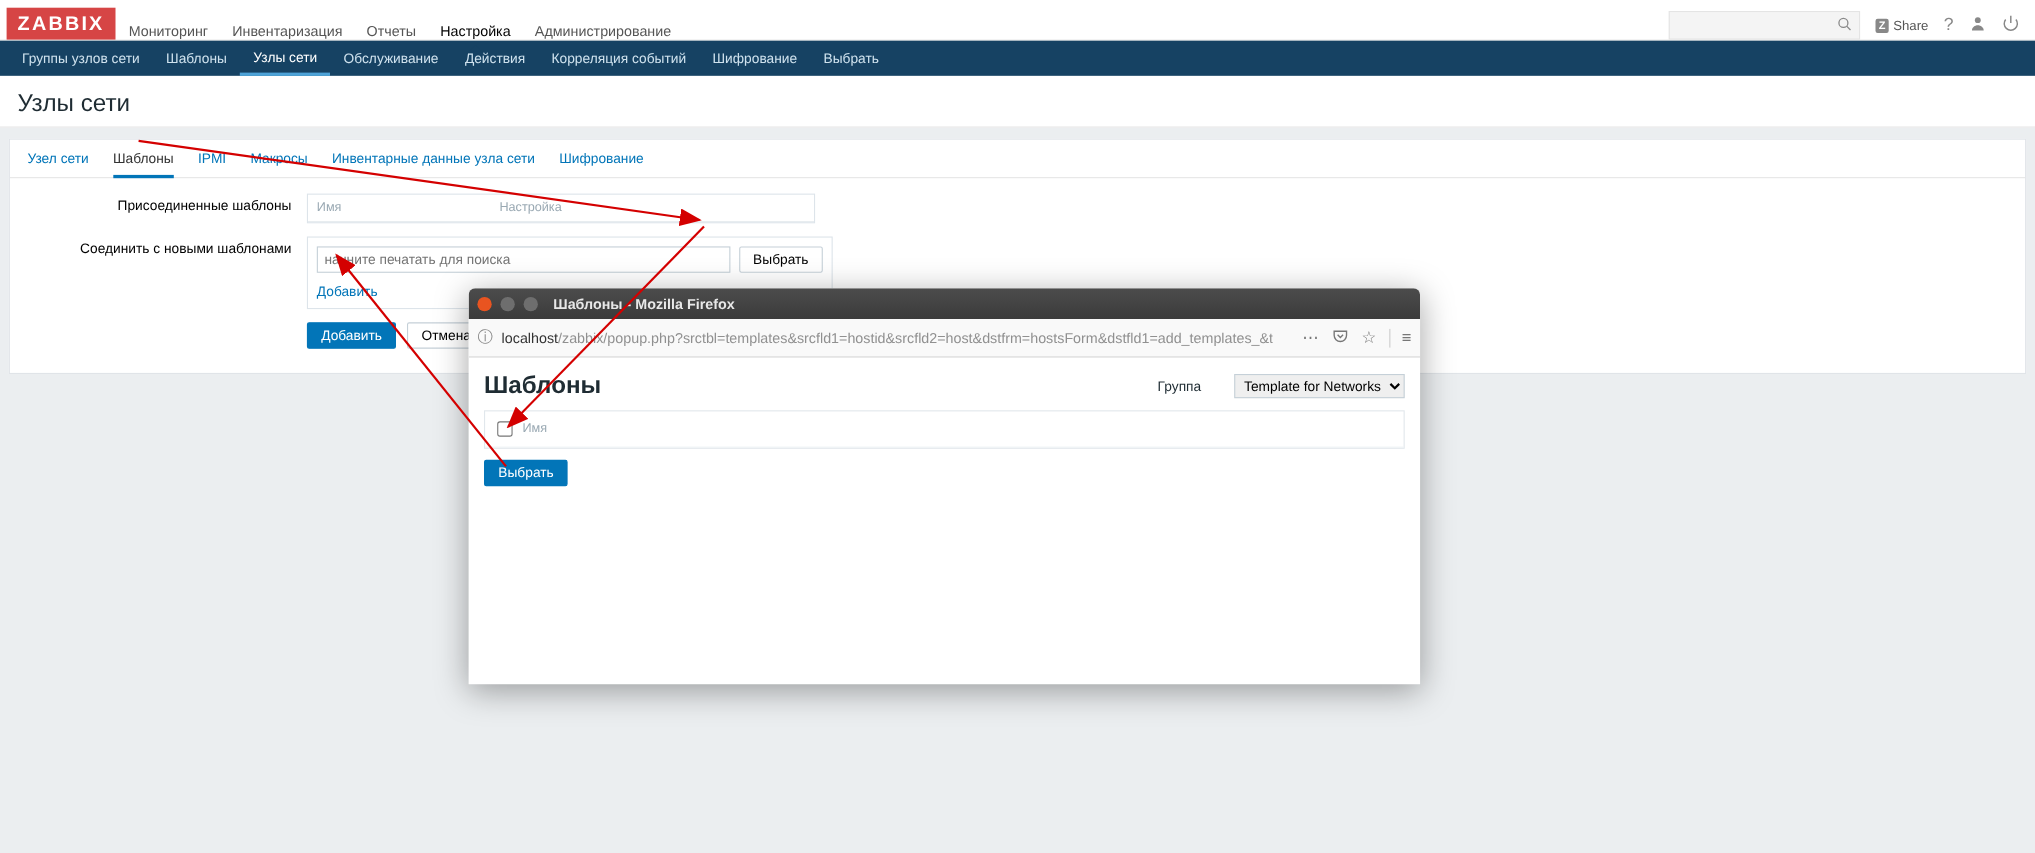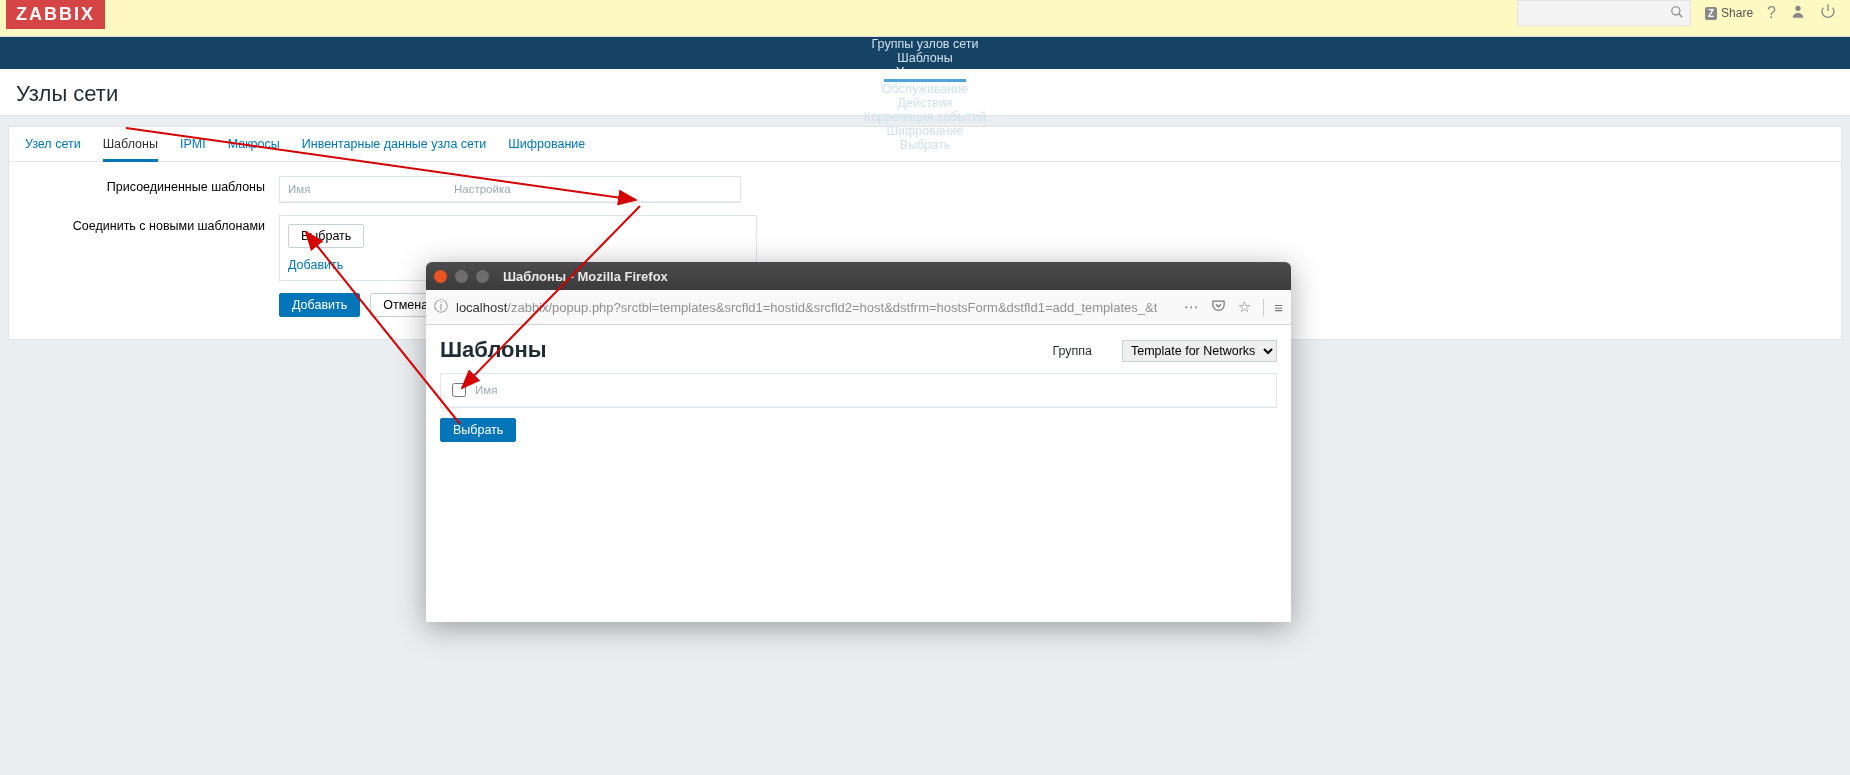--- a/index.html
+++ b/index.html
@@ -11,32 +11,32 @@
     --grey-bg:#ebeef0;
     --text:#1f2c33;
     --muted:#768d99;
     --border:#c9d4dc;
     --btn-blue:#0275b8;
     --red:#d64545;
   }
   html,body{margin:0;padding:0;font-family:Arial,Helvetica,sans-serif;font-size:13px;color:var(--text);background:var(--grey-bg);width:1850px;height:775px;overflow:hidden;}
   a{color:var(--link);text-decoration:none;}
   
-  .topnav{background:#fef9c3;height:36px;display:flex;align-items:flex-start;border-bottom:1px solid #e0e0e0;}
+  .topnav{background:#ffffff;height:36px;display:flex;align-items:flex-end;border-bottom:1px solid #e0e0e0;}
   .logo{background:var(--red);color:#fff;font-weight:bold;letter-spacing:2px;padding:4px 10px;margin:0 12px 0 6px;font-size:18px;font-family:Arial,sans-serif;}
   .topnav .menu{display:flex;gap:22px;align-items:center;}
   .topnav .menu span{color:#555;cursor:pointer;}
   .topnav .menu span.active{color:#000;font-weight:500;position:relative;}
   .topnav .menu span.active::after{content:"";position:absolute;left:50%;bottom:-11px;transform:translateX(-50%);width:0;height:0;border-left:6px solid transparent;border-right:6px solid transparent;border-bottom:6px solid var(--nav-blue);}
   .topnav-right{margin-left:auto;display:flex;align-items:center;gap:14px;margin-right:14px;}
   .search-box{background:#f4f4f4;border:1px solid #e4e4e4;height:24px;width:160px;display:flex;align-items:center;justify-content:flex-end;padding:0 6px;color:#888;}
   .share-btn{color:#555;display:flex;align-items:center;gap:4px;cursor:pointer;font-size:12px;}
   .icon-btn{color:#888;cursor:pointer;font-size:16px;}
   
-  .subnav{background:var(--nav-blue);height:32px;display:flex;align-items:center;padding:0 8px;gap:0;flex-direction:column;}
+  .subnav{background:var(--nav-blue);height:32px;display:flex;align-items:center;padding:0 8px;gap:0;}
   .subnav span{color:#cfe2ee;padding:0 12px;height:32px;display:flex;align-items:center;cursor:pointer;font-size:12.5px;}
   .subnav span.active{color:#fff;border-bottom:3px solid #4ea3d8;box-sizing:border-box;}
   
   .page-header{background:#fff;padding:12px 16px 8px;font-size:22px;border-bottom:1px solid #e6e6e6;}
   
   .content-wrap{padding:10px 8px;}
   .card{background:#fff;border:1px solid #e0e4e8;}
   .tabs{display:flex;gap:22px;padding:10px 16px 0;border-bottom:1px solid #e6e6e6;}
   .tabs span{color:var(--link);padding-bottom:8px;cursor:pointer;font-size:12.5px;}
   .tabs span.active{color:#333;border-bottom:3px solid var(--link);margin-bottom:-1px;}
@@ -83,20 +83,27 @@
   .popup-table .row .cell-name{color:var(--link);font-size:13px;}
   .popup-select-btn{margin-top:10px;}
   
   .arrow-svg{position:absolute;left:0;top:0;width:1850px;height:775px;pointer-events:none;}
 </style>
 </head>
 <body>
 
 <div class="topnav">
   <div class="logo">ZABBIX</div>
+  <div class="menu">
+    <span>Мониторинг</span>
+    <span>Инвентаризация</span>
+    <span>Отчеты</span>
+    <span class="active">Настройка</span>
+    <span>Администрирование</span>
+  </div>
   <div class="topnav-right">
     <div class="search-box">
       <span>
         <svg width="14" height="14" viewBox="0 0 24 24" fill="none" stroke="#888" stroke-width="2">
             <circle cx="10" cy="10" r="7"></circle>
             <line x1="21" y1="21" x2="15" y2="15"></line>
           </svg>
       </span>
     </div>
     <div class="share-btn">
@@ -154,20 +161,21 @@
             </div>
           </div>
         </div>
       </div>
 
       <div class="form-row">
         <div class="label">Соединить с новыми шаблонами</div>
         <div class="field">
           <div class="linkbox">
             <div class="linkbox-row">
+              <input type="text" placeholder="начните печатать для поиска" style="">
               <button class="btn">Выбрать</button>
             </div>
             <a class="inline-link">Добавить</a>
           </div>
         </div>
       </div>
 
       <div class="form-buttons">
         <button class="btn primary">Добавить</button>
         <button class="btn">Отмена</button>

